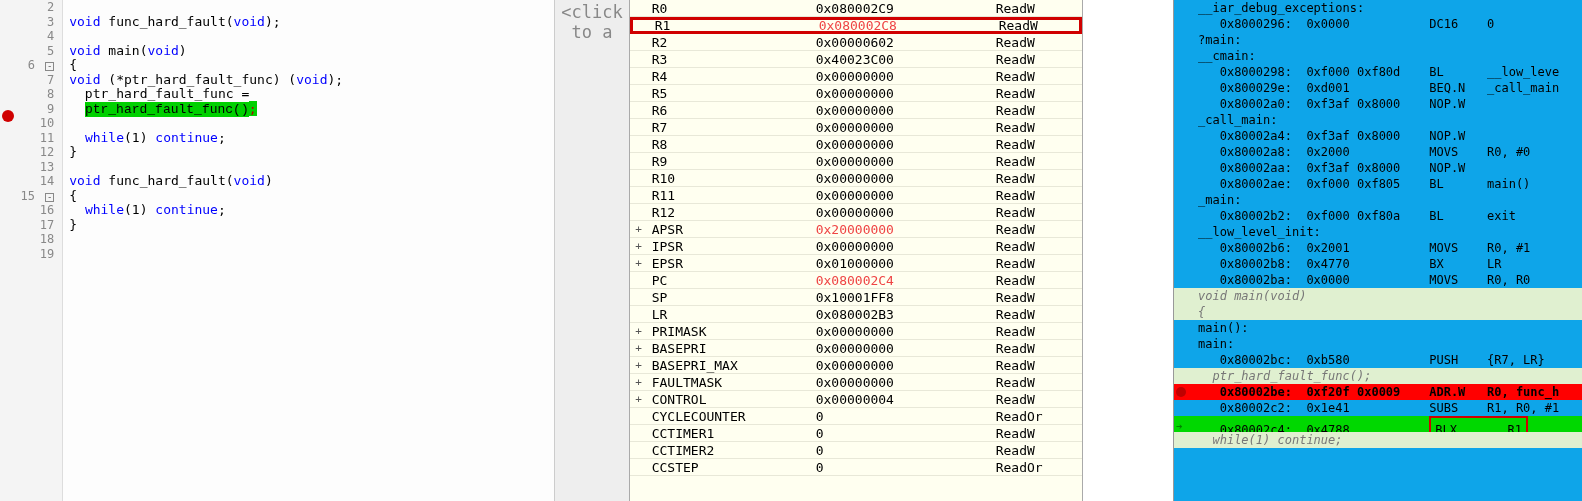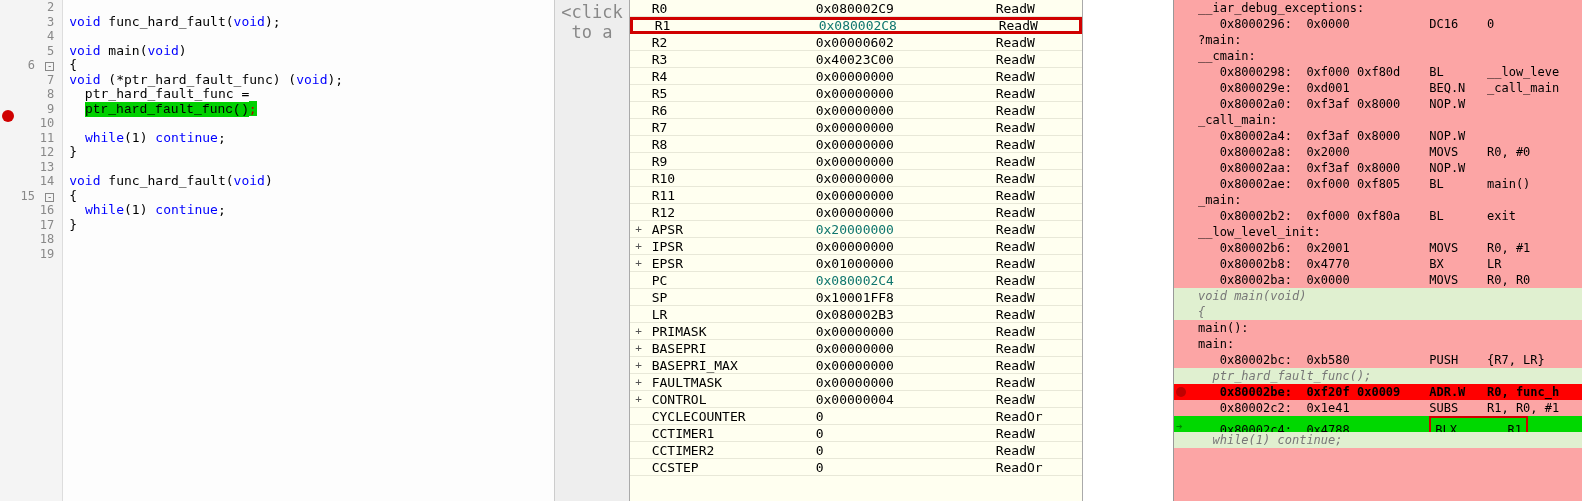--- a/index.html
+++ b/index.html
@@ -19,26 +19,26 @@
     .hl-green-end { background: #00d000; color: #b00000; }
     
     .click-hint { width: 78px; background: #eee; color: #888; text-align: center; font-size: 17px; padding-top: 2px; border-right: 1px solid #aaa; }
     
     .registers-pane { width: 465px; background: #fffff0; border-right: 1px solid #aaa; }
     .reg-row { display: flex; height: 17px; align-items: center; border-bottom: 1px solid #e8e8d8; }
     .reg-expand { width: 18px; text-align: center; color: #555; font-size: 11px; }
     .reg-name { width: 168px; padding-left: 4px; }
     .reg-value { width: 180px; }
     .reg-access { width: 80px; }
-    .val-red { color: #0f766e; }
+    .val-red { color: #ef4444; }
     .row-red-box { border: 3px solid #d00000; }
     
     .gap-pane { width: 95px; background: #fff; }
     
-    .disasm-pane { width: 430px; background: #fca5a5; font-size: 12px; overflow: hidden; border-left: 1px solid #999; }
+    .disasm-pane { width: 430px; background: #0ea5e9; font-size: 12px; overflow: hidden; border-left: 1px solid #999; }
     .disasm-line { height: 16px; line-height: 16px; white-space: pre; padding-left: 24px; position: relative; }
     .disasm-label { padding-left: 24px; color: #000; }
     .disasm-src { background: #e0f0d0; font-style: italic; color: #777; padding-left: 24px; }
     .disasm-hl-red { background: #ff0000; color: #000; font-weight: bold; }
     .disasm-hl-green { background: #00d800; color: #000; position: relative; }
     .bp-dot { position: absolute; left: 2px; top: 3px; width: 10px; height: 10px; background: #c00000; border-radius: 50%; }
     .cur-arrow { position: absolute; left: 2px; top: 3px; color: #008000; font-size: 11px; }
     .red-outline { border: 2px solid #d00000; display: inline-block; padding: 4px 4px; }
     
     .left-margin { width: 16px; background: #f4f4f4; position: relative; }

